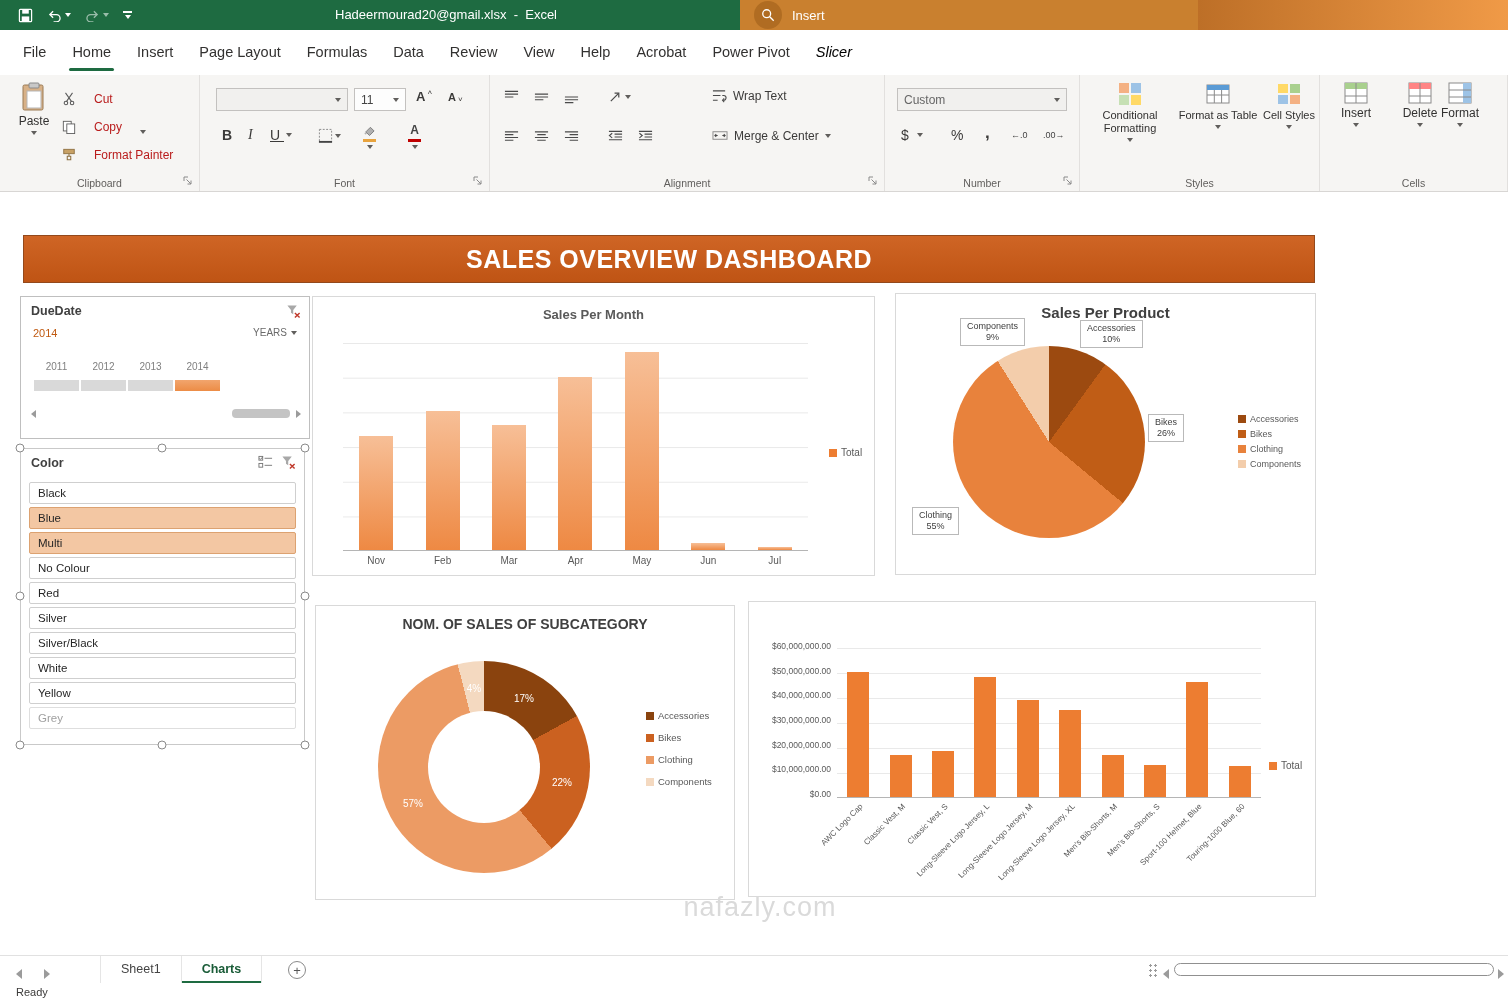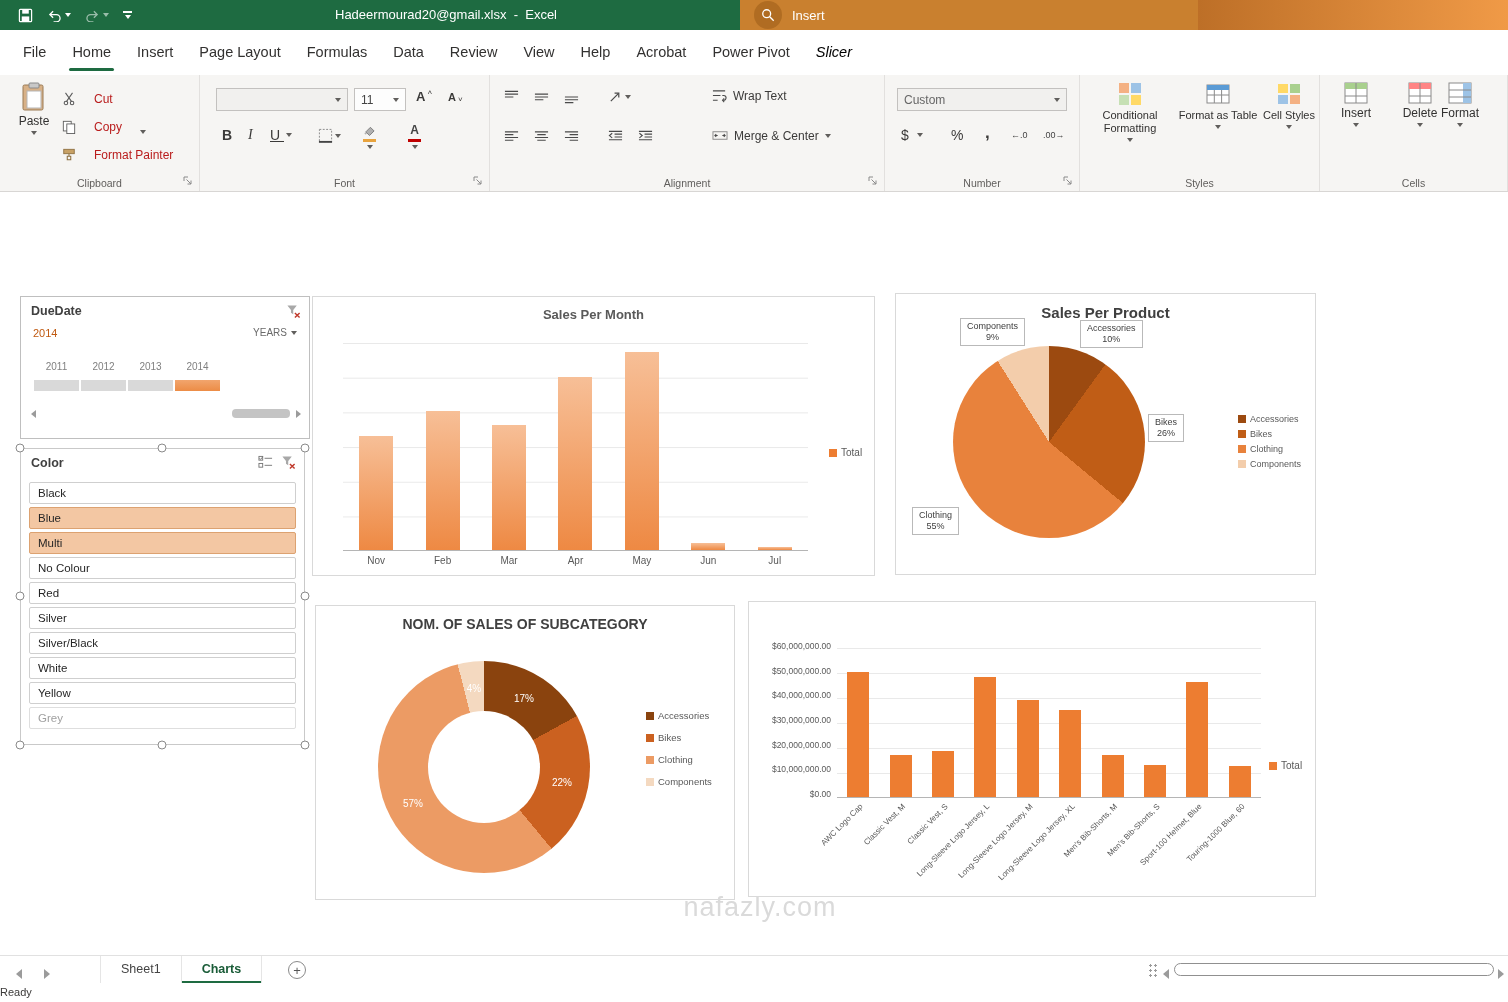--- a/index.html
+++ b/index.html
@@ -120,21 +120,21 @@
   .stab{padding:0 20px;line-height:27px;font-size:12.5px;color:#444;border-right:1px solid #e5e5e5;position:relative;background:#fff;}
   .stab.active{font-weight:700;color:#1a5c38;}
   .stab.active::after{content:"";position:absolute;left:0;right:0;bottom:0;height:3px;background:#1e6b41;}
   .addsheet{position:absolute;left:288px;top:5px;width:18px;height:18px;border:1px solid #8a8a8a;border-radius:50%;color:#555;display:flex;align-items:center;justify-content:center;font-size:13px;line-height:1;}
   .dots{position:absolute;left:1148px;top:7px;width:10px;height:15px;background-image:radial-gradient(#9a9a9a 1px,transparent 1.3px);background-size:5px 5px;}
   .hs-l{position:absolute;left:1163px;top:9px;} .hs-r{position:absolute;left:1498px;top:9px;}
   .hscroll{position:absolute;left:1174px;top:7px;width:320px;height:13px;border:1px solid #909090;border-radius:7px;background:#fff;}
 
   
   .statusbar{position:absolute;top:983px;left:0;width:1508px;height:19px;background:#fff;font-size:11px;color:#3b3a39;z-index:2;}
-  .ready{position:absolute;left:0;top:0;line-height:19px;}
+  .ready{position:absolute;left:16px;top:0;line-height:19px;}
 
   
   .watermark{position:absolute;left:612px;top:890px;width:296px;text-align:center;color:#d4d4d4;z-index:10;pointer-events:none;}
   .wm1{font-size:56px;font-weight:700;line-height:62px;}
   .wm2{font-size:27px;letter-spacing:1px;line-height:34px;color:#dadada;}
 
   svg{display:block;}
 </style>
 </head>
 <body>
@@ -468,20 +468,21 @@
       </span>
       <span class="blabel">Format</span>
       <span class="crt"></span>
     </div>
     <div class="glabel">Cells</div>
   </div>
 </div>
 
 <div class="sheet">
 
+  <div class="dash-title">SALES OVERVIEW DASHBOARD</div>
 
   <div class="timeline">
     <div class="tl-title">DueDate</div>
     <span style="position:absolute;right:8px;top:7px">
       <svg width="15" height="15" viewBox="0 0 16 16">
           <path d="M1.5 1.5 h10 l-3.8 4.8 v4.6 l-2.4 -1.7 v-2.9 z" fill="#a8a8a8"></path>
           <path d="M9.5 9.5 l5 5 M14.5 9.5 l-5 5" stroke="#c0392b" stroke-width="1.5"></path>
         </svg>
     </span>
     <div class="tl-sel">2014</div>

